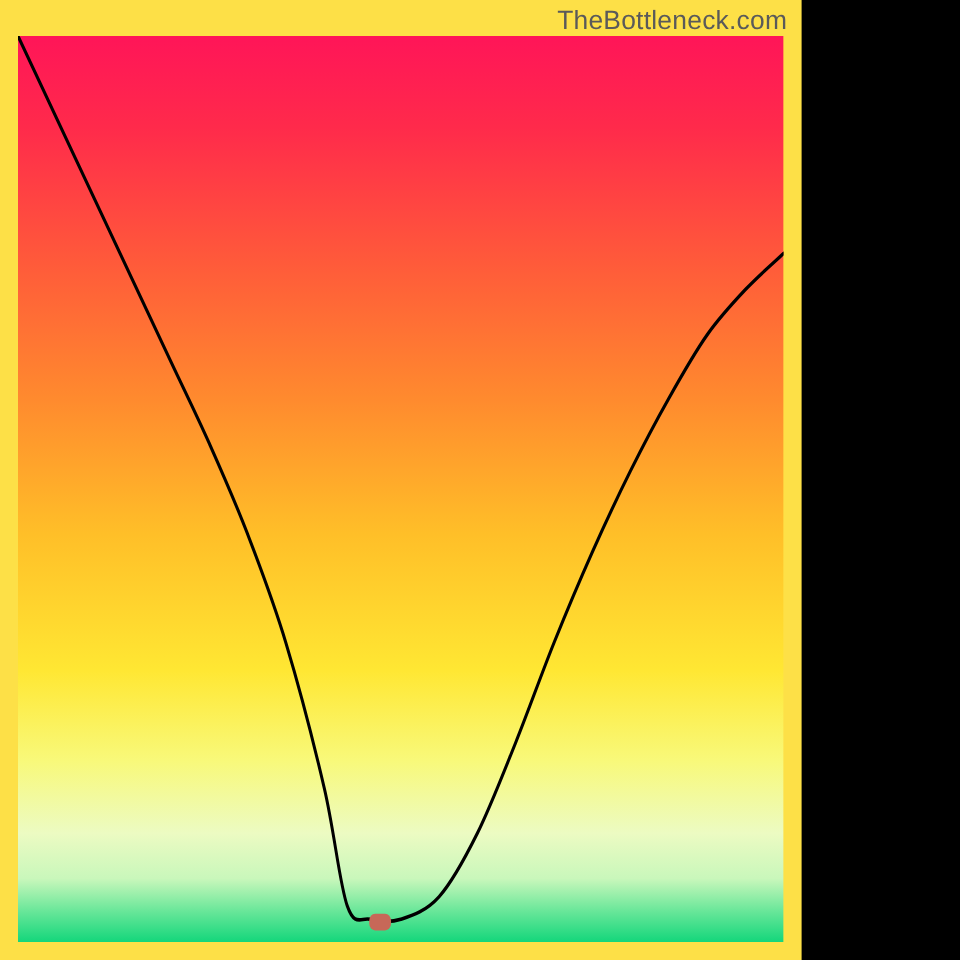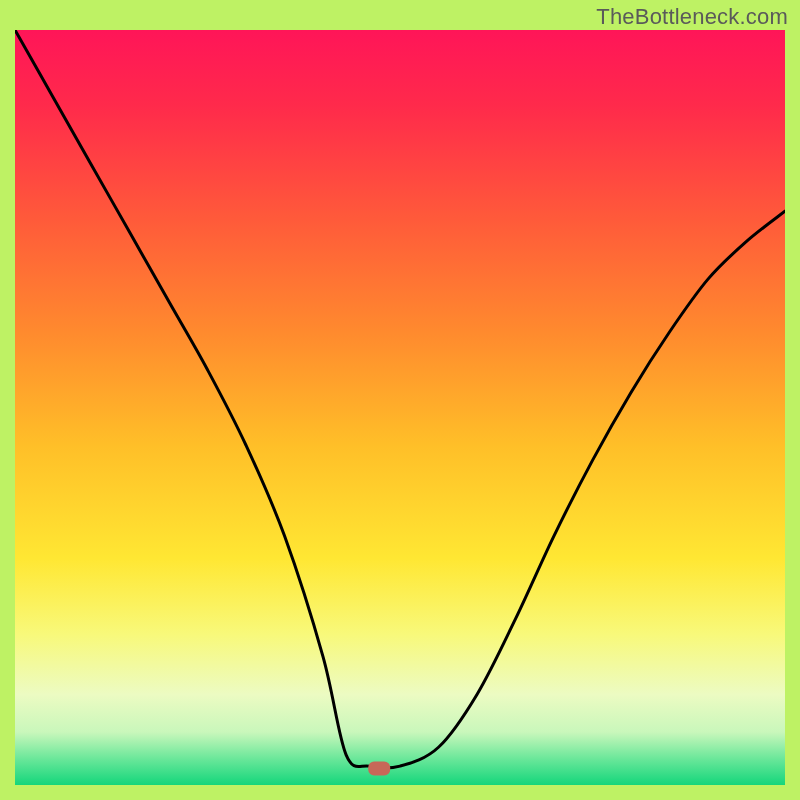--- a/index.html
+++ b/index.html
@@ -6,23 +6,23 @@
     margin: 0;
     padding: 0;
     width: 800px;
     height: 800px;
     background: #000000;
     overflow: hidden;
     font-family: Arial, Helvetica, sans-serif;
   }
   .frame {
     position: relative;
-    width: 800px;
+    width: 668px;
     height: 800px;
-    background: #bef264;
+    background: #fde047;
   }
   .watermark {
     position: absolute;
     top: 4px;
     right: 12px;
     color: #5a5a5a;
     font-size: 22px;
     font-weight: 500;
     letter-spacing: 0.2px;
     z-index: 10;

